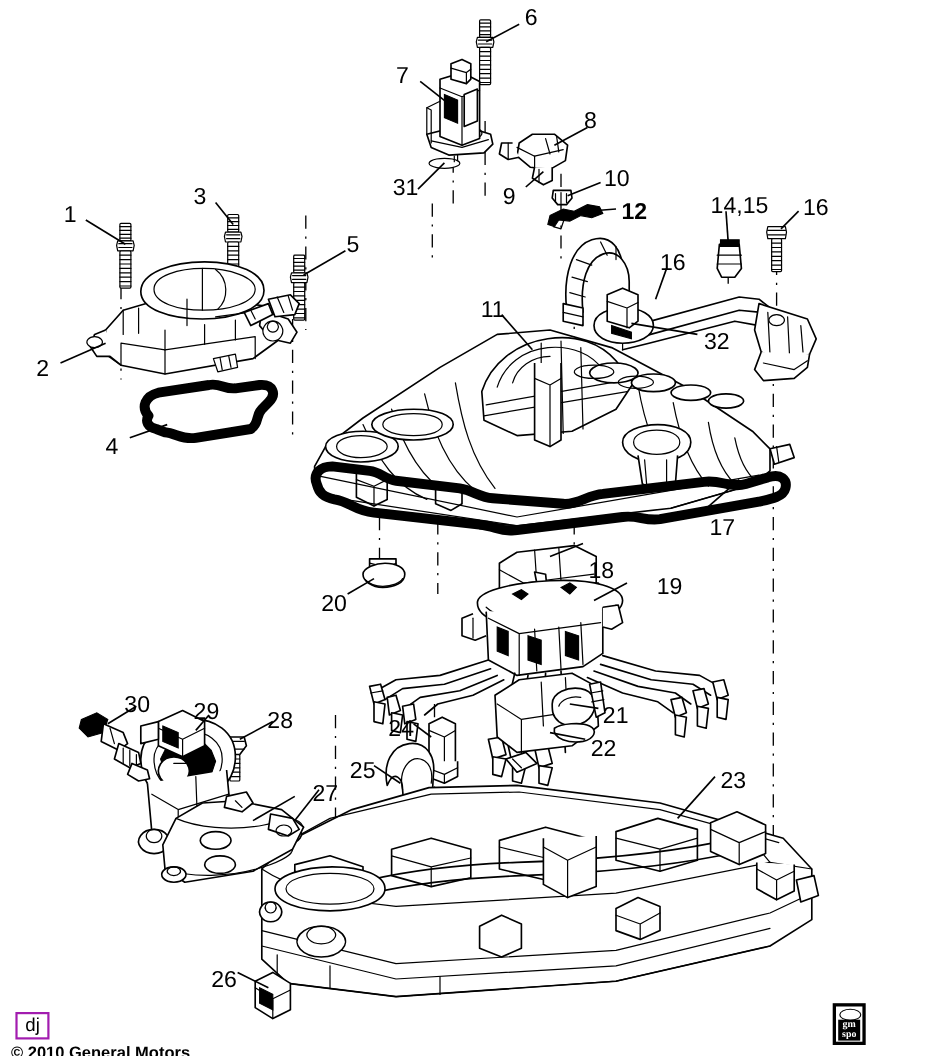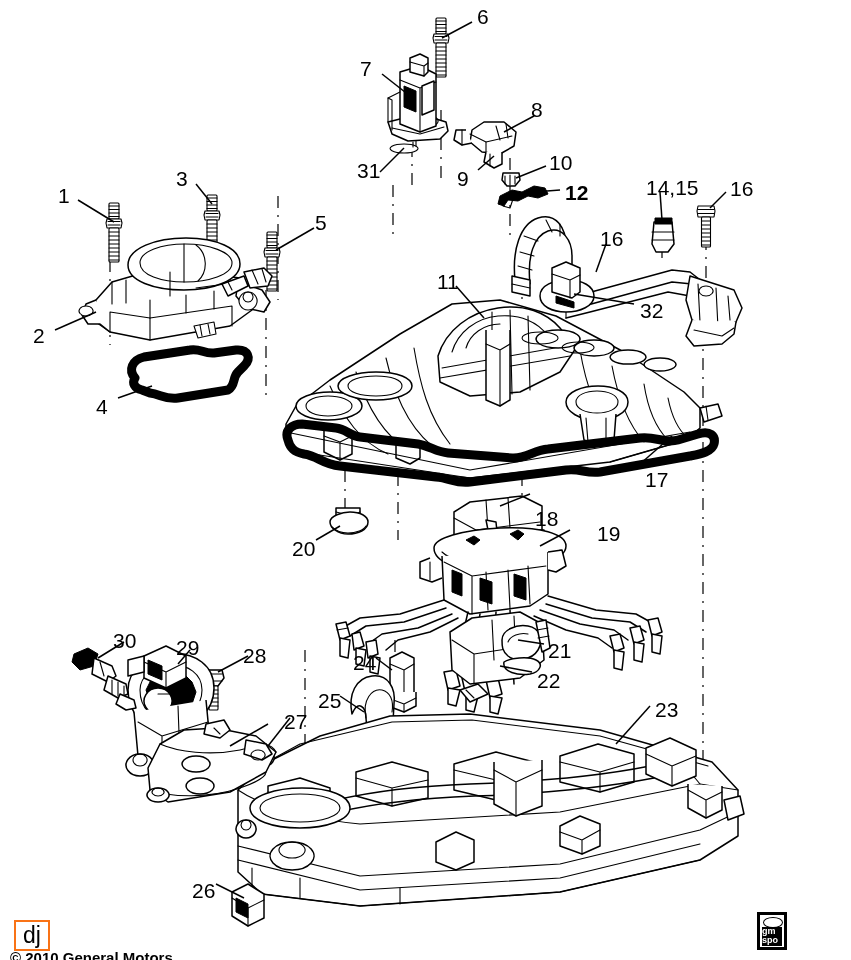--- a/index.html
+++ b/index.html
@@ -37,23 +37,23 @@
     position: absolute;
     font-size: 21px;
     color: #000;
     white-space: nowrap;
     line-height: 1;
   }
   .artist-box {
     position: absolute;
     left: 14px;
     top: 920px;
-    border: 2px solid #f97316;
+    border: 2px solid #a21caf;
     padding: 1px 7px 2px 7px;
-    font-size: 23px;
+    font-size: 17px;
     line-height: 1.05;
     color: #000;
     text-align: center;
   }
   .copyright {
     position: absolute;
     left: 10px;
     top: 949px;
     font-size: 15px;
     font-weight: bold;
@@ -84,21 +84,22 @@
     position: absolute;
     left: 2px;
     top: 12px;
     width: 20px;
     height: 19px;
     background: #000;
     color: #fff;
     font-size: 9px;
     font-weight: bold;
     line-height: 9px;
-    font-family: Liberation Sans, sans-serif;
+    text-align: center;
+    font-family: Liberation Serif, serif;
   }
 </style>
 </head>
 <body>
 
 <div id="sheet">
 
 
   <svg id="diagram-svg" viewBox="0 0 851 960" xmlns="http://www.w3.org/2000/svg">
     <defs>

